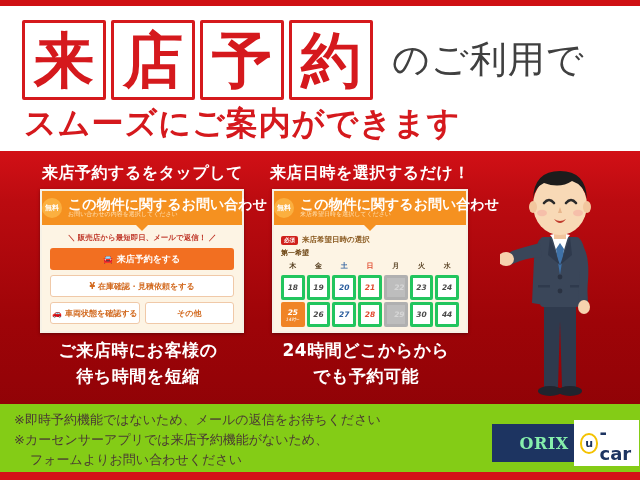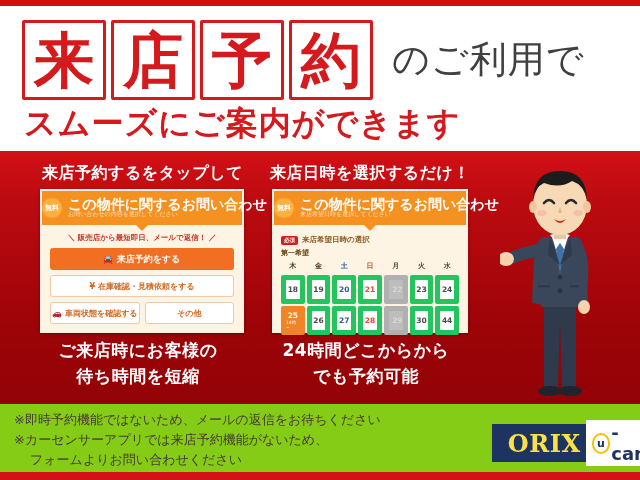--- a/index.html
+++ b/index.html
@@ -101,24 +101,24 @@
   .cal-label .txt{color:#8a5a20;font-size:7.5px;font-weight:bold;}
   .cal-pref{color:#6b4312;font-size:7px;font-weight:bold;margin-bottom:3px;}
   .cal-grid{display:grid;grid-template-columns:repeat(7,1fr);gap:2px;}
   .dow{
     text-align:center;font-size:7px;font-weight:bold;color:#5b4426;
     padding-bottom:2px;
   }
   .dow.sun{color:#e04a2f;}
   .dow.sat{color:#2a5d9e;}
   .cell{
-    background:#fff;border:5px solid #22c55e;border-radius:2px;
+    background:#fff;border:3px solid #22c55e;border-radius:2px;
     height:19px;display:flex;flex-direction:column;
     align-items:center;justify-content:center;
-    font-size:7.5px;font-weight:bold;color:#4a4a4a;
+    font-size:7.5px;font-weight:bold;color:#4a4a4a;font-style:italic;
   }
   .cell.sat{color:#2a5d9e;}
   .cell.sun{color:#e04a2f;}
   .cell.off{background:#bdbdbd;border-color:#b0b0b0;color:#d6d6d6;align-items:flex-end;}
   .cell.sel{background:#f08426;border-color:#f08426;color:#fff;}
   .cell .sub{font-size:4.5px;font-weight:normal;line-height:5px;}
 
   
   .caption{
     position:absolute;color:#fff;font-weight:bold;font-size:17px;
@@ -139,21 +139,21 @@
   .note div{white-space:nowrap;}
   .note .indent{padding-left:16px;}
 
   
   .logo{
     position:absolute;left:492px;top:424px;width:134px;height:36px;
     background:#1d3461;border:1px solid #1d3461;
     display:flex;align-items:center;justify-content:center;
   }
   .logo .orix{
-    color:#fde047;font-weight:bold;font-size:24px;letter-spacing:0.5px;
+    color:#86efac;font-weight:bold;font-size:16px;letter-spacing:0.5px;
     font-family:"DejaVu Serif","Liberation Serif",serif;margin-right:5px;margin-left:39px;
   }
   .logo .ucarbox{
     background:#ffffff;padding:2px 6px;display:flex;align-items:center;
   }
   .logo .ucircle{
     width:17px;height:17px;border-radius:50%;border:2.5px solid #f4c200;
     color:#1d3461;font-weight:bold;font-size:11px;
     display:flex;align-items:center;justify-content:center;
     margin-right:1px;

